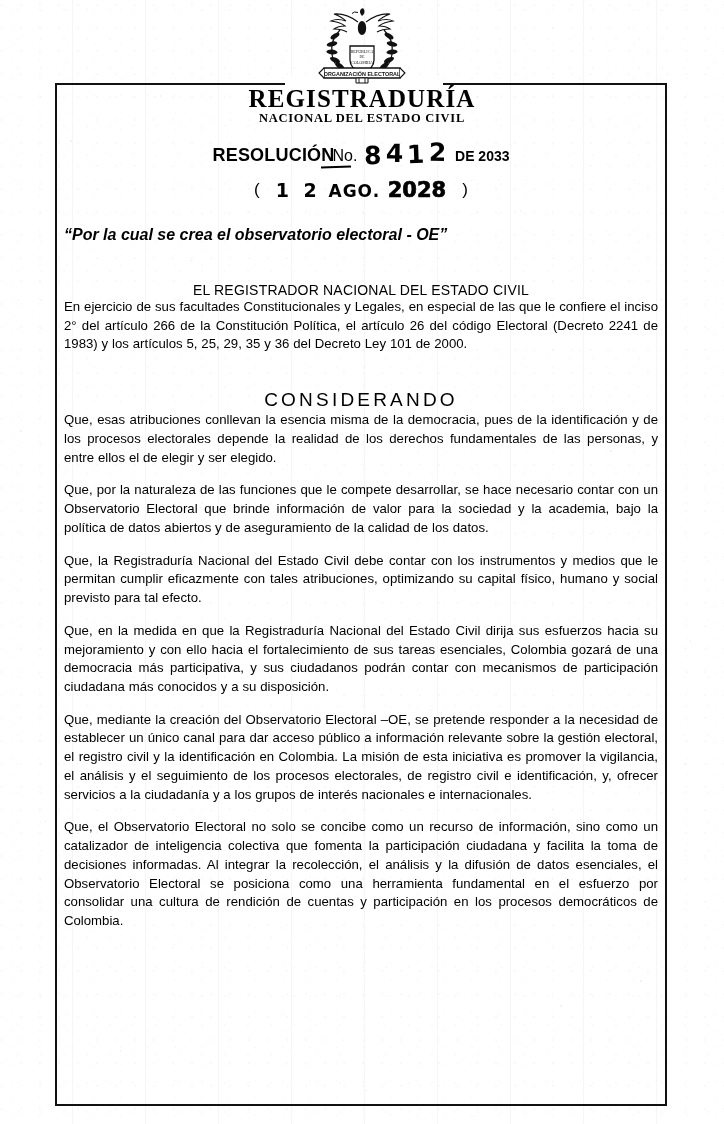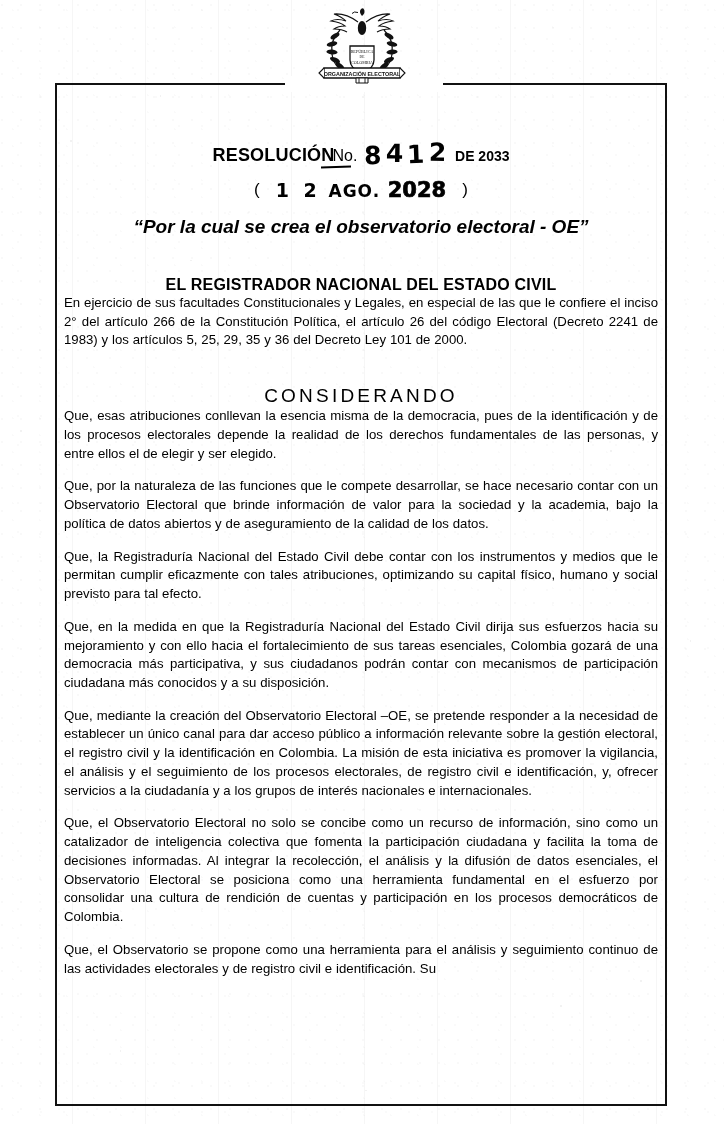--- a/index.html
+++ b/index.html
@@ -168,32 +168,32 @@
   .date-stamp .dnum { letter-spacing: 4px; }
   .date-stamp .dmon { font-size: 17px; letter-spacing: 1px; }
   .date-stamp .dyear {
     font-size: 21px;
     font-weight: bold;
     letter-spacing: 0px;
     -webkit-text-stroke: 0.7px #000;
   }
 
   .subtitle {
-    text-align: center;
-    margin-top: 14px;
-    font-size: 19px;
+    text-align: left;
+    margin-top: 24px;
+    font-size: 16px;
     font-weight: bold;
     font-style: italic;
   }
 
   .org-title {
     text-align: center;
     margin-top: 38px;
-    font-size: 16px;
-    font-weight: bold;
+    font-size: 14px;
+    font-weight: normal;
     letter-spacing: 0.2px;
   }
 
   .considerando {
     text-align: center;
     margin-top: 35px;
     font-size: 19px;
     font-weight: normal;
     letter-spacing: 3.2px;
   }
@@ -266,20 +266,24 @@
       <text x="52" y="52" font-family="Liberation Serif, serif" font-size="3.6" text-anchor="middle" fill="#111" stroke="none">DE</text>
       <text x="52" y="58" font-family="Liberation Serif, serif" font-size="4.1" text-anchor="middle" fill="#111" stroke="none">COLOMBIA</text>
 
       <path d="M14 62 h76 v10 h-76 z" fill="#fff" stroke="#111" stroke-width="1.3"></path>
       <path d="M14 62 l-5 5 l5 5 M90 62 l5 5 l-5 5" stroke="#111" stroke-width="1.1" fill="#fff"></path>
       <text x="52" y="69.6" font-family="Liberation Sans, sans-serif" font-weight="bold" font-size="5.4" text-anchor="middle" fill="#111" stroke="none">ORGANIZACIÓN ELECTORAL</text>
       <path d="M46 72 h12 v5 h-12 z" fill="#fff" stroke="#111" stroke-width="1"></path>
       <path d="M49 72 v5 M55 72 v5" stroke="#111" stroke-width="0.9"></path>
     </g>
   </svg>
+  <div class="wordmark">
+    <span class="wordmark-main">REGISTRADURÍA</span>
+    <span class="wordmark-sub">NACIONAL DEL ESTADO CIVIL</span>
+  </div>
 </div>
 
 <div class="doc-frame"></div>
 <div class="frame-mask"></div>
 
 <div class="doc-body">
 
   <div class="res-line">
     <span class="res-label">RESOLUCIÓN</span><span class="res-no">No.</span><span class="stamp-digits"><span class="sd1">8</span><span class="sd2">4</span><span class="sd3">1</span><span class="sd4">2</span></span><span class="res-de">DE 2033</span>
   </div>
@@ -295,15 +299,14 @@
   <p class="para intro-para">En ejercicio de sus facultades Constitucionales y Legales, en especial de las que le confiere el inciso 2° del artículo 266 de la Constitución Política, el artículo 26 del código Electoral (Decreto 2241 de 1983) y los artículos 5, 25, 29, 35 y 36 del Decreto Ley 101 de 2000.</p>
 
   <div class="considerando">CONSIDERANDO</div>
 
   <p class="para">Que, esas atribuciones conllevan la esencia misma de la democracia, pues de la identificación y de los procesos electorales depende la realidad de los derechos fundamentales de las personas, y entre ellos el de elegir y ser elegido.</p>
   <p class="para">Que, por la naturaleza de las funciones que le compete desarrollar, se hace necesario contar con un Observatorio Electoral que brinde información de valor para la sociedad y la academia, bajo la política de datos abiertos y de aseguramiento de la calidad de los datos.</p>
   <p class="para">Que, la Registraduría Nacional del Estado Civil debe contar con los instrumentos y medios que le permitan cumplir eficazmente con tales atribuciones, optimizando su capital físico, humano y social previsto para tal efecto.</p>
   <p class="para">Que, en la medida en que la Registraduría Nacional del Estado Civil dirija sus esfuerzos hacia su mejoramiento y con ello hacia el fortalecimiento de sus tareas esenciales, Colombia gozará de una democracia más participativa, y sus ciudadanos podrán contar con mecanismos de participación ciudadana más conocidos y a su disposición.</p>
   <p class="para">Que, mediante la creación del Observatorio Electoral –OE, se pretende responder a la necesidad de establecer un único canal para dar acceso público a información relevante sobre la gestión electoral, el registro civil y la identificación en Colombia. La misión de esta iniciativa es promover la vigilancia, el análisis y el seguimiento de los procesos electorales, de registro civil e identificación, y, ofrecer servicios a la ciudadanía y a los grupos de interés nacionales e internacionales.</p>
   <p class="para">Que, el Observatorio Electoral no solo se concibe como un recurso de información, sino como un catalizador de inteligencia colectiva que fomenta la participación ciudadana y facilita la toma de decisiones informadas. Al integrar la recolección, el análisis y la difusión de datos esenciales, el Observatorio Electoral se posiciona como una herramienta fundamental en el esfuerzo por consolidar una cultura de rendición de cuentas y participación en los procesos democráticos de Colombia.</p>
-  <p class="para last-para">Que, el Observatorio se propone como una herramienta para el análisis y seguimiento continuo de las actividades electorales y de registro civil e identificación. Su</p>
 
 </div>
 
 </body></html>

